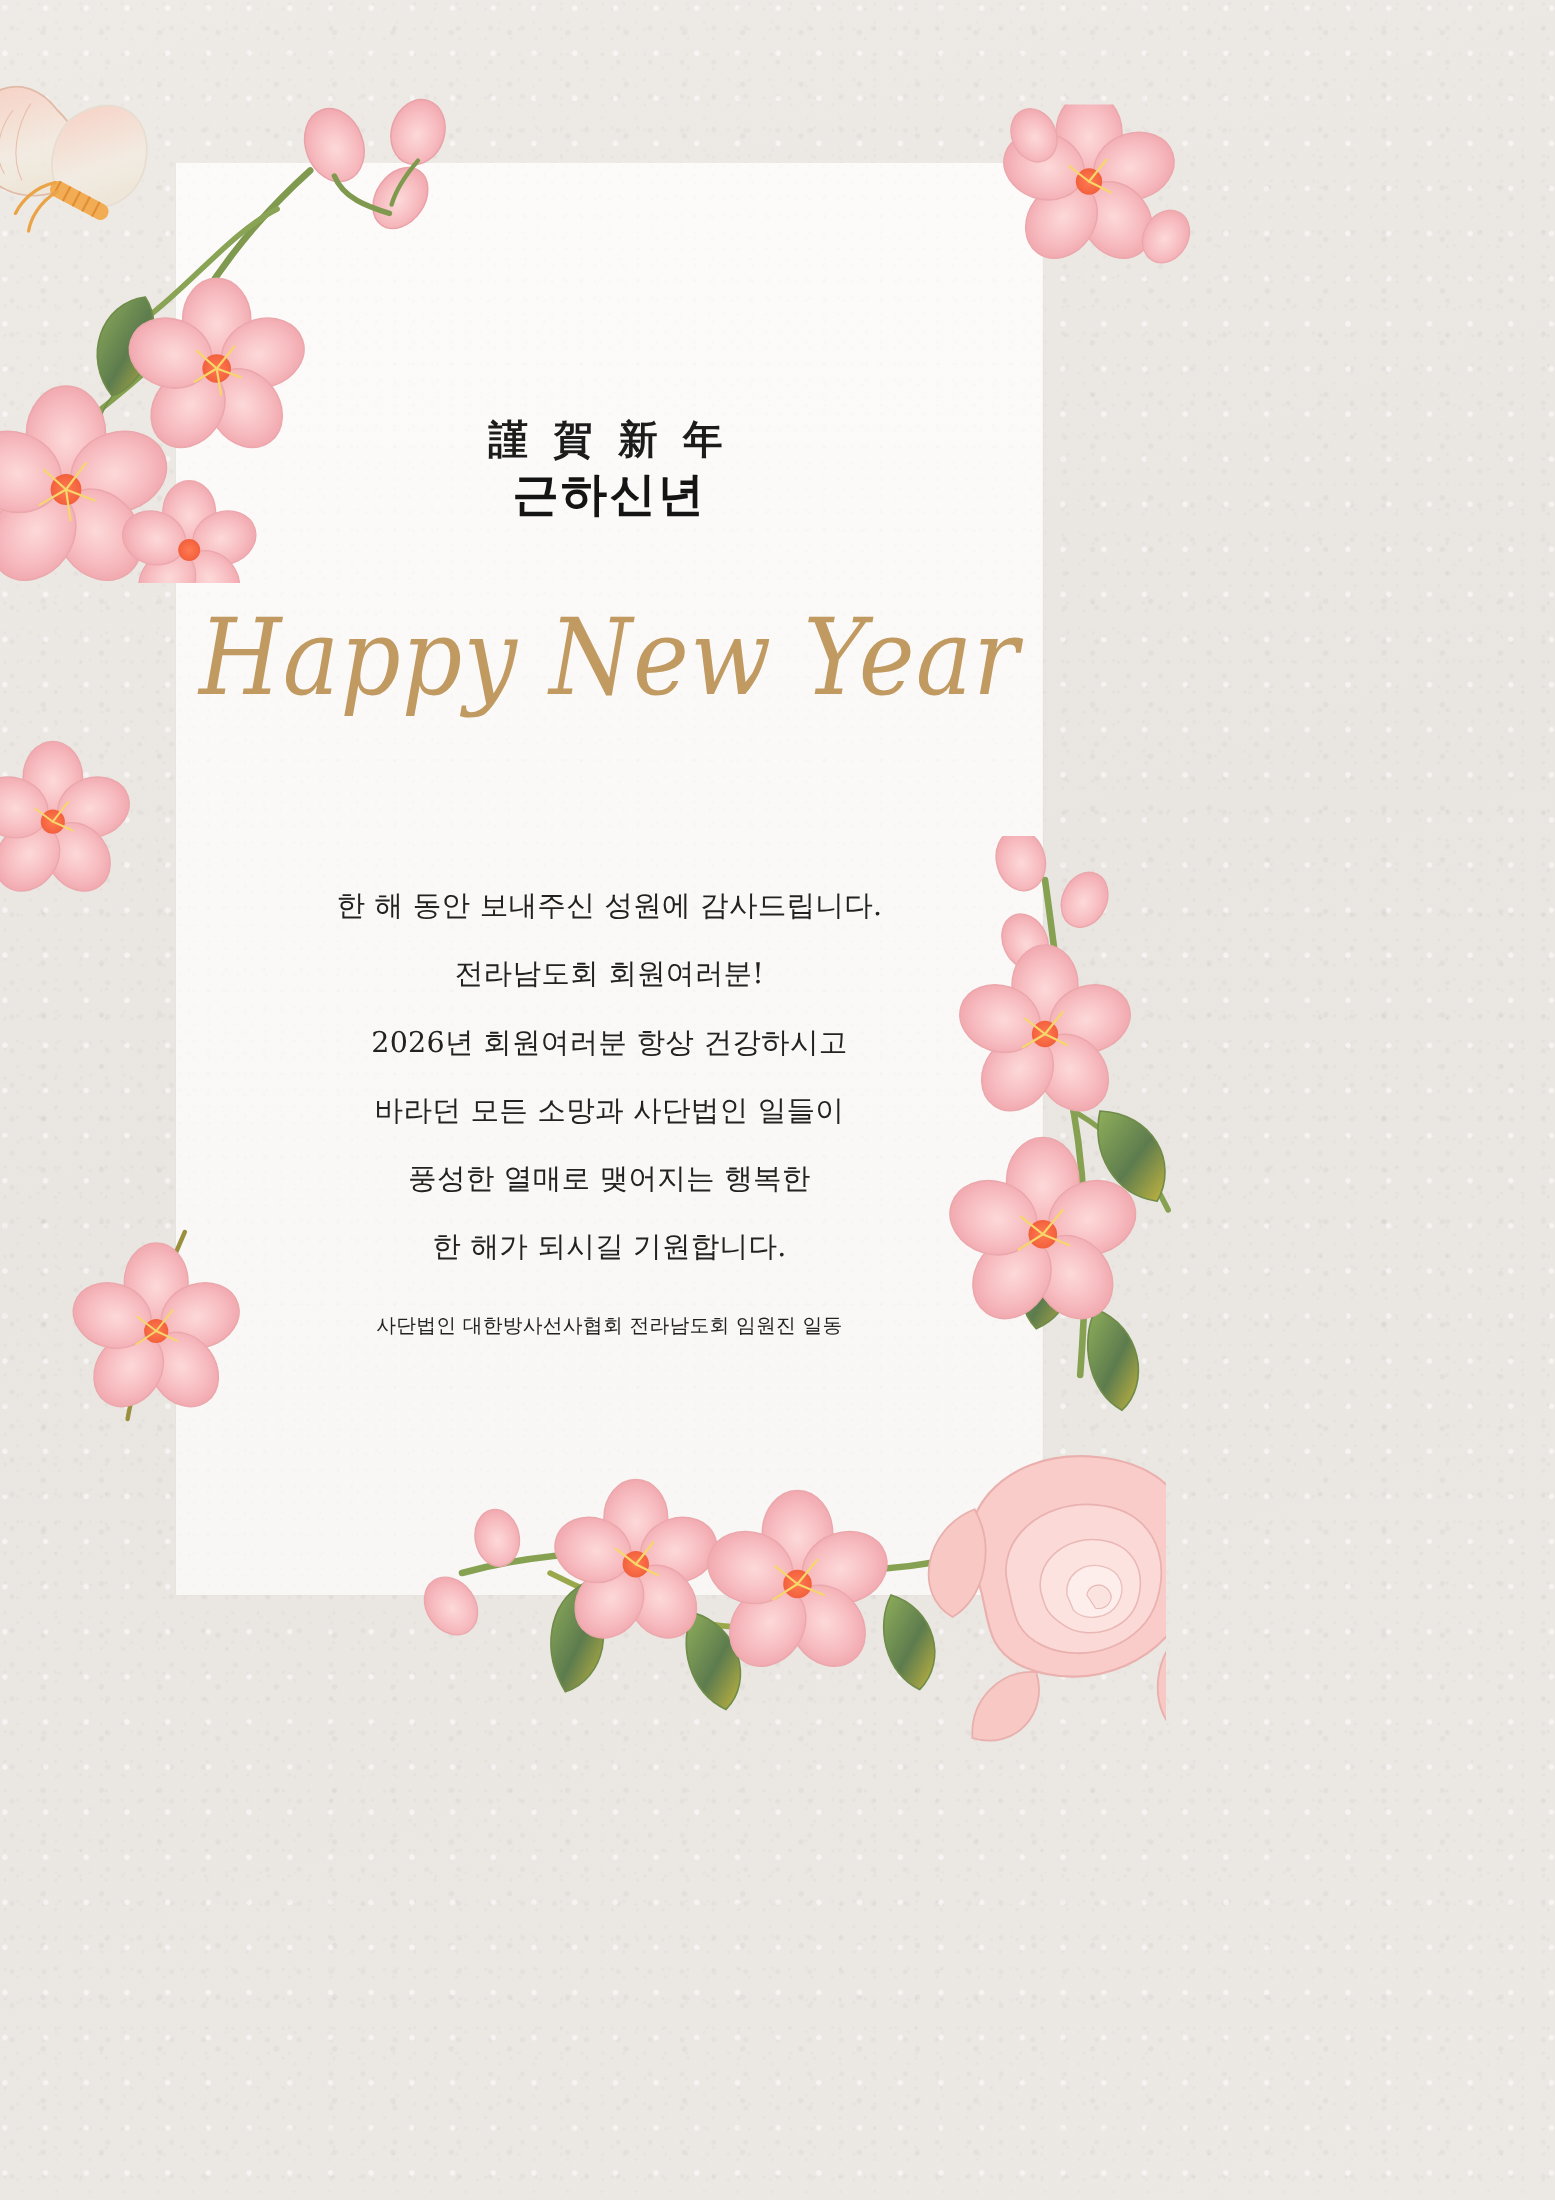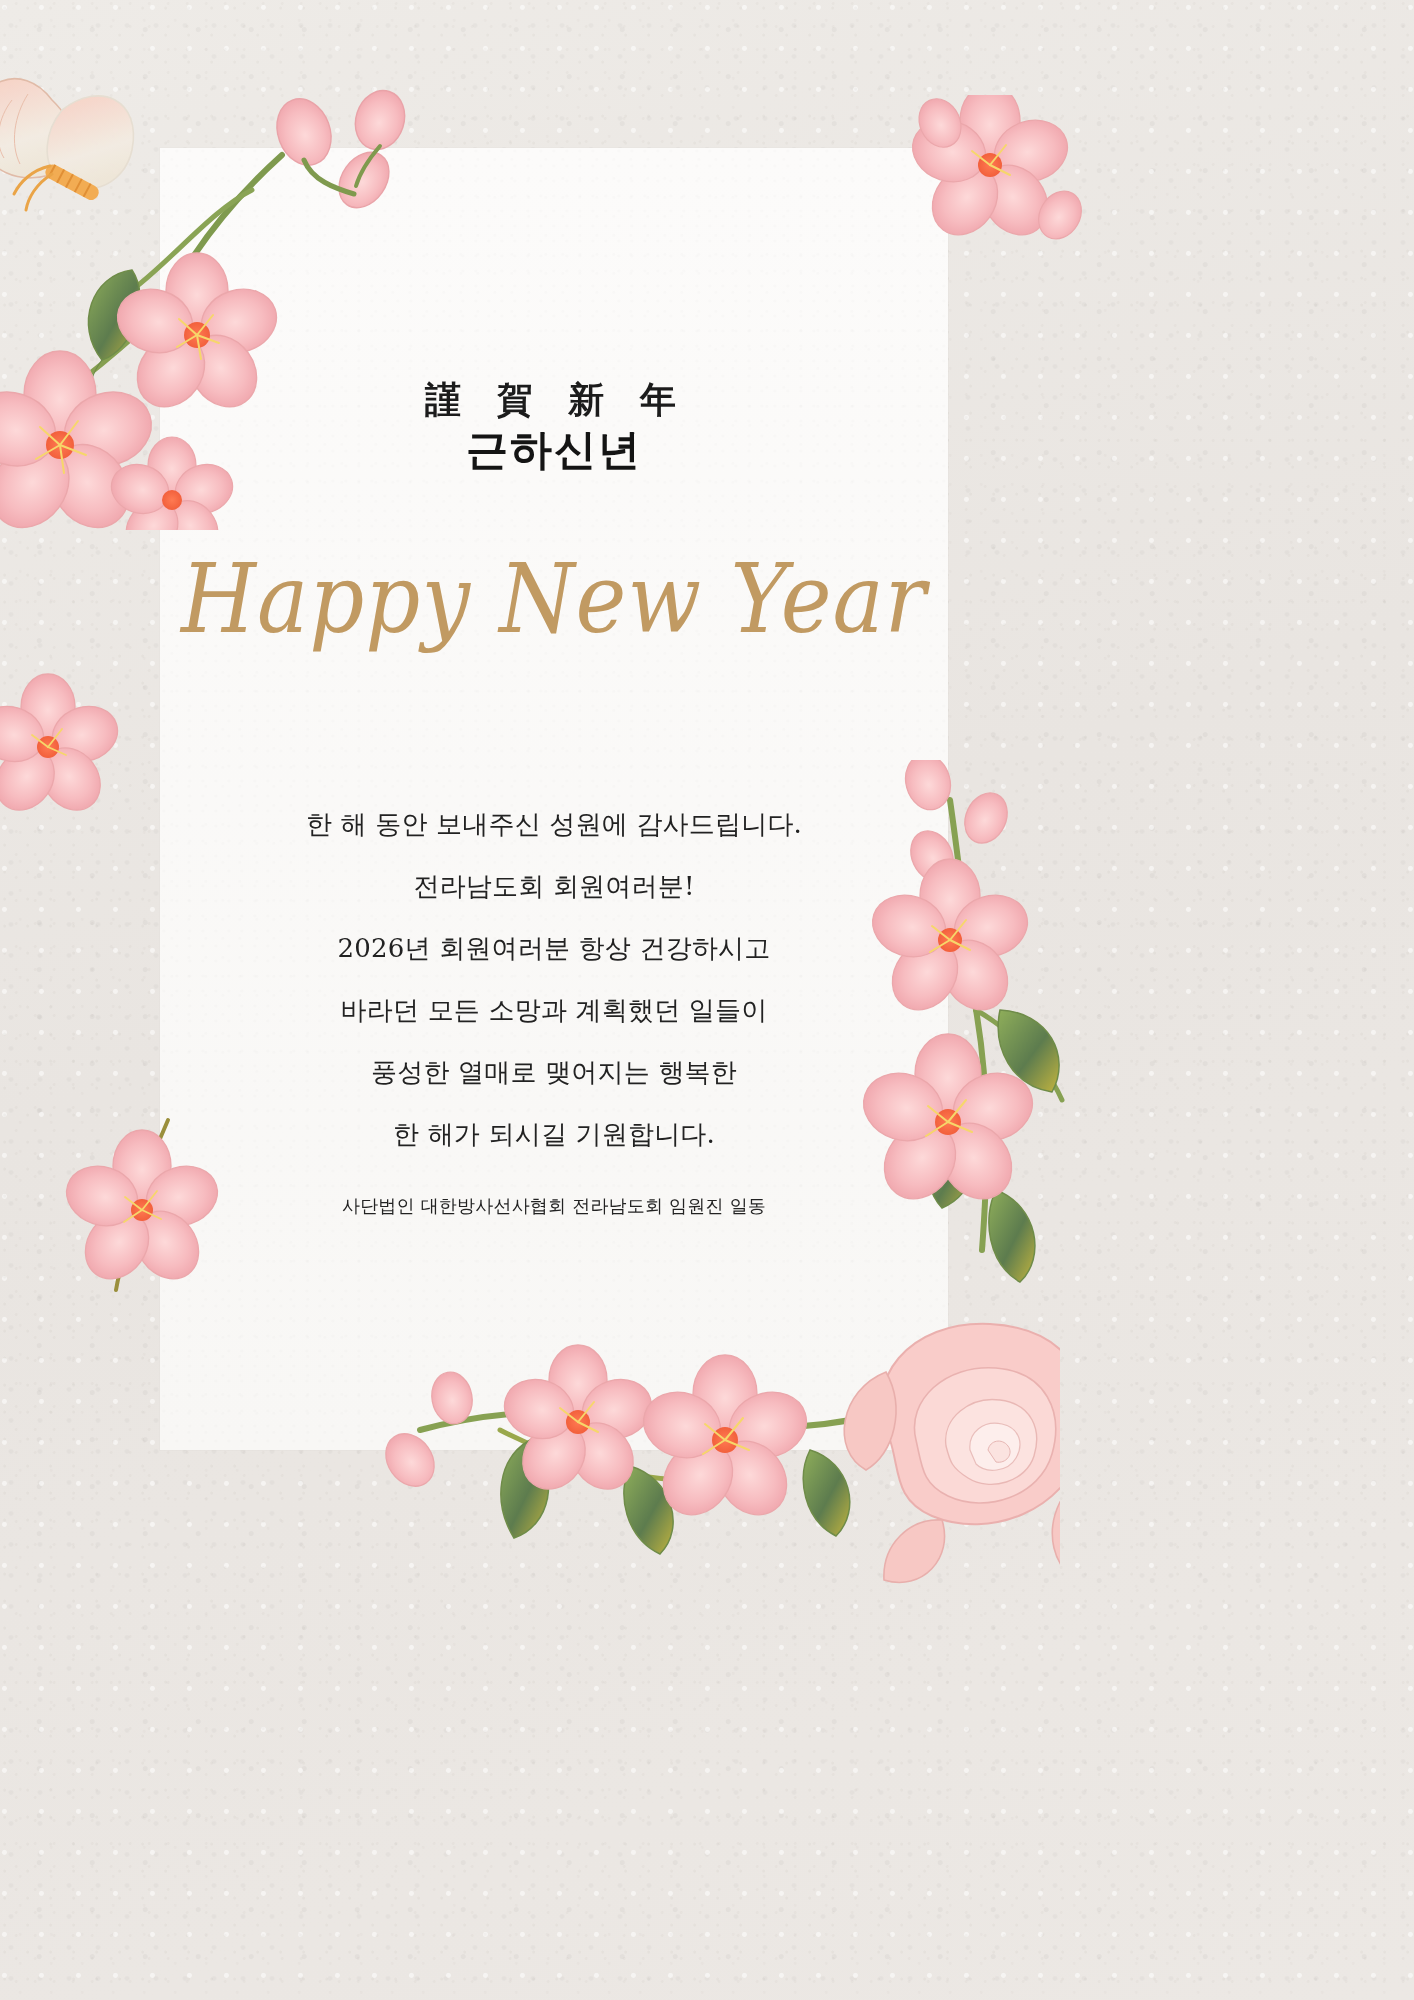--- a/index.html
+++ b/index.html
@@ -64,21 +64,21 @@
     height: 1302px;
     z-index: 40;
   }
 
   .hanja {
     position: absolute;
     top: 228px;
     left: 0;
     width: 100%;
     text-align: center;
-    font-family: Liberation Mono, monospace;
+    font-family: Liberation Serif, serif;
     font-size: 36px;
     letter-spacing: 7px;
     color: #1c1c1c;
     font-weight: 600;
   }
   .hangul {
     position: absolute;
     top: 274px;
     left: 0;
     width: 100%;
@@ -412,20 +412,20 @@
 
   <div id="text-layer">
     <div class="hanja">謹 賀 新 年</div>
     <div class="hangul">근하신년</div>
     <div class="script">Happy New Year</div>
 
     <div class="message">
       <div class="line">한 해 동안 보내주신 성원에 감사드립니다.</div>
       <div class="line">전라남도회 회원여러분!</div>
       <div class="line">2026년 회원여러분 항상 건강하시고</div>
-      <div class="line">바라던 모든 소망과 계획했던 일들이</div>
+      <div class="line">바라던 모든 소망과 사단법인 일들이</div>
       <div class="line">풍성한 열매로 맺어지는 행복한</div>
       <div class="line">한 해가 되시길 기원합니다.</div>
       <div class="line signature">사단법인 대한방사선사협회 전라남도회 임원진 일동</div>
     </div>
   </div>
 
 </div>
 
 </body></html>

